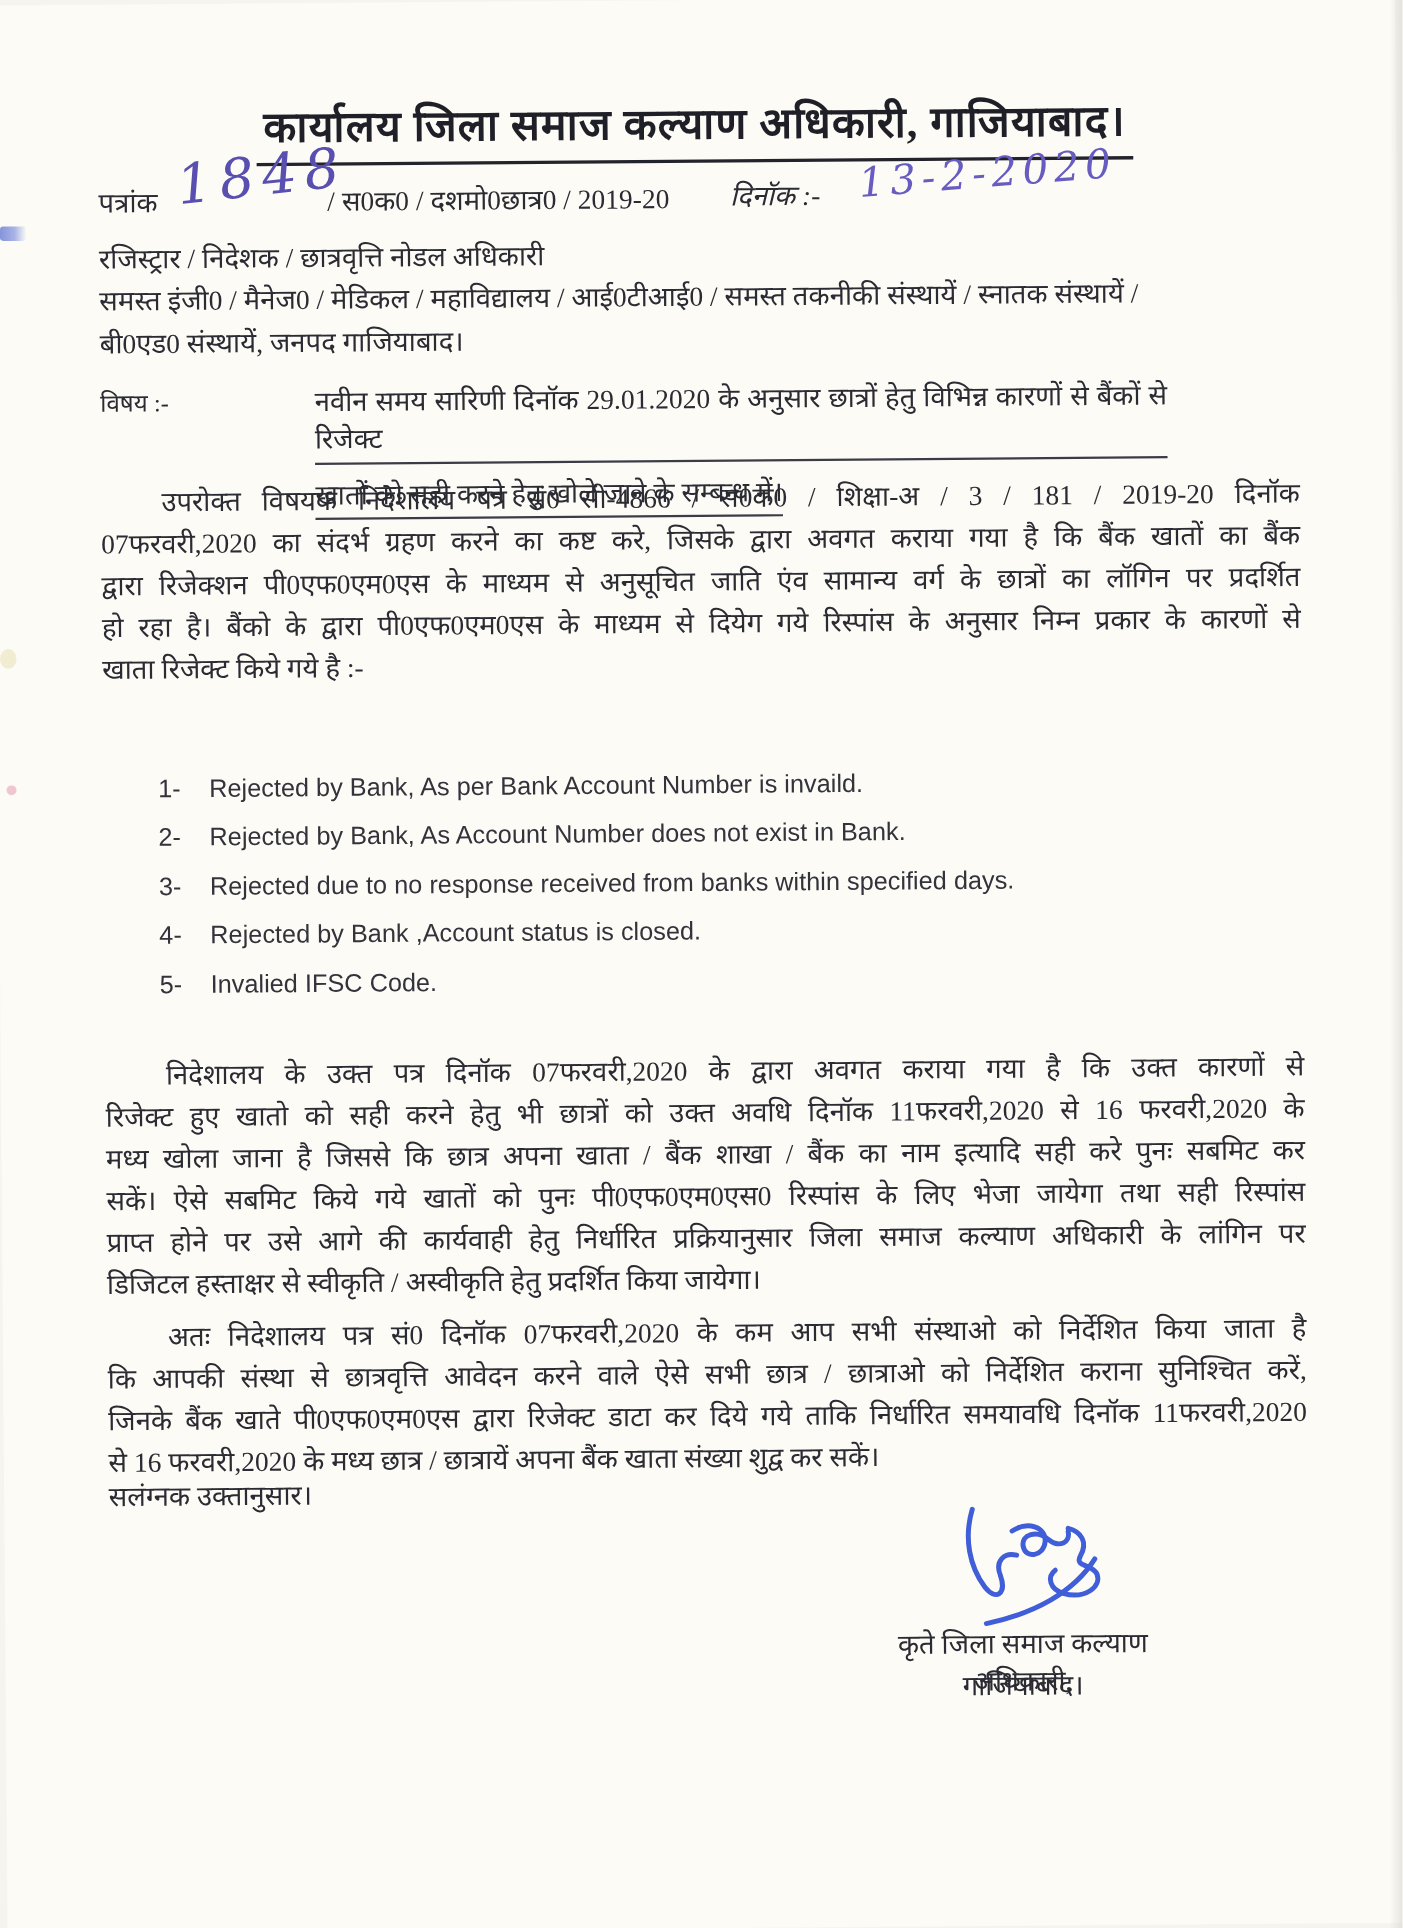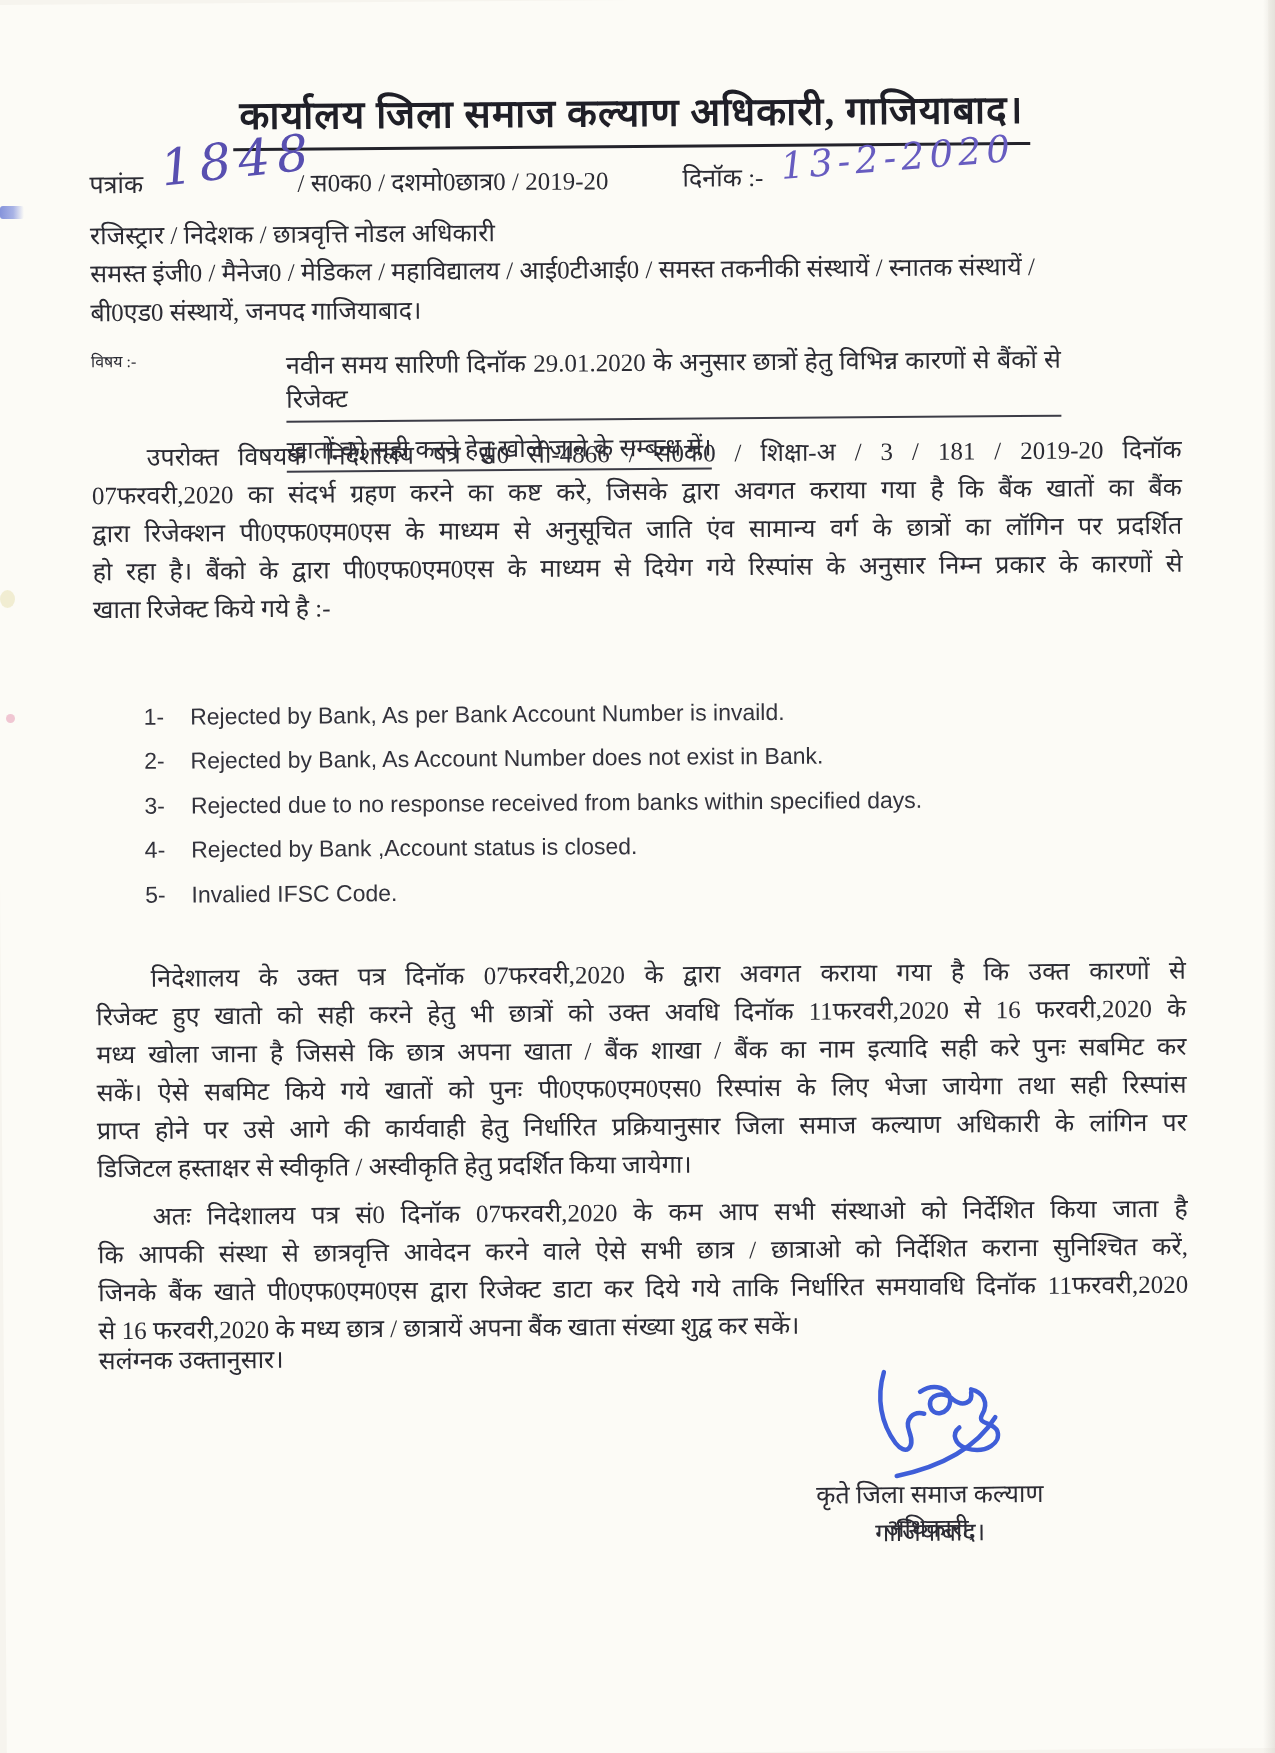--- a/index.html
+++ b/index.html
@@ -23,21 +23,21 @@
   .hand{
     font-family:"DejaVu Serif",serif;font-style:italic;color:#584fb0;
   }
   .hand-no{
     top:128px;left:166px;font-size:50px;letter-spacing:7px;transform:rotate(-6deg);
   }
   .hand-date{
     top:138px;left:786px;font-size:37px;letter-spacing:5px;transform:rotate(-4deg);color:#675cc0;
   }
   .addr{left:95px;width:1090px;font-size:25px;}
-  .subject-label{left:95px;top:346px;font-size:16px;text-align:right;}
+  .subject-label{left:95px;top:346px;font-size:22px;text-align:right;}
   .subject-content{left:290px;top:344px;width:775px;font-size:25px;}
   .subject-line1{
     text-align:justify;text-align-last:justify;
     border-bottom:2px solid #3c3c46;padding-bottom:6px;margin-bottom:9px;
   }
   .subject-line2{
     display:inline-block;border-bottom:2px solid #3c3c46;padding-bottom:5px;
   }
   .para{left:95px;width:1090px;font-size:25px;}
   .line{height:38px;line-height:34px;text-align:justify;text-align-last:justify;white-space:normal;}
@@ -65,21 +65,21 @@
 <div class="sheet">
 
   <div class="abs title-wrap">
     <span class="title dev">कार्यालय जिला समाज कल्याण अधिकारी, गाजियाबाद।</span>
   </div>
 
   <span class="abs dev printed" style="left:95px;top:162px;text-align:right;">पत्रांक</span>
   <span class="abs hand hand-no">1848</span>
   <span class="abs dev printed" style="left:303px;top:162px;">/ स0क0 / दशमो0छात्र0 / 2019-20</span>
 
-  <span class="abs dev printed" style="left:688px;top:160px;">दिनॉक :-</span>
+  <span class="abs dev printed" style="left:669px;top:160px;font-style:italic;">दिनॉक :-</span>
   <span class="abs hand hand-date">13-2-2020</span>
 
   <div class="abs dev addr" style="top:213px;">रजिस्ट्रार / निदेशक / छात्रवृत्ति नोडल अधिकारी</div>
   <div class="abs dev addr" style="top:251px;">समस्त इंजी0 / मैनेज0 / मेडिकल / महाविद्यालय / आई0टीआई0 / समस्त तकनीकी संस्थायें / स्नातक संस्थायें /</div>
   <div class="abs dev addr" style="top:290px;">बी0एड0 संस्थायें, जनपद गाजियाबाद।</div>
 
   <span class="abs dev subject-label">विषय :-</span>
   <div class="abs dev subject-content">
     <div class="subject-line1">नवीन समय सारिणी दिनॉक 29.01.2020 के अनुसार छात्रों हेतु विभिन्न कारणों से बैंकों से रिजेक्ट</div>
     <span class="subject-line2">खातों को सही करने हेतु खोले जाने के सम्बन्ध में।</span>

